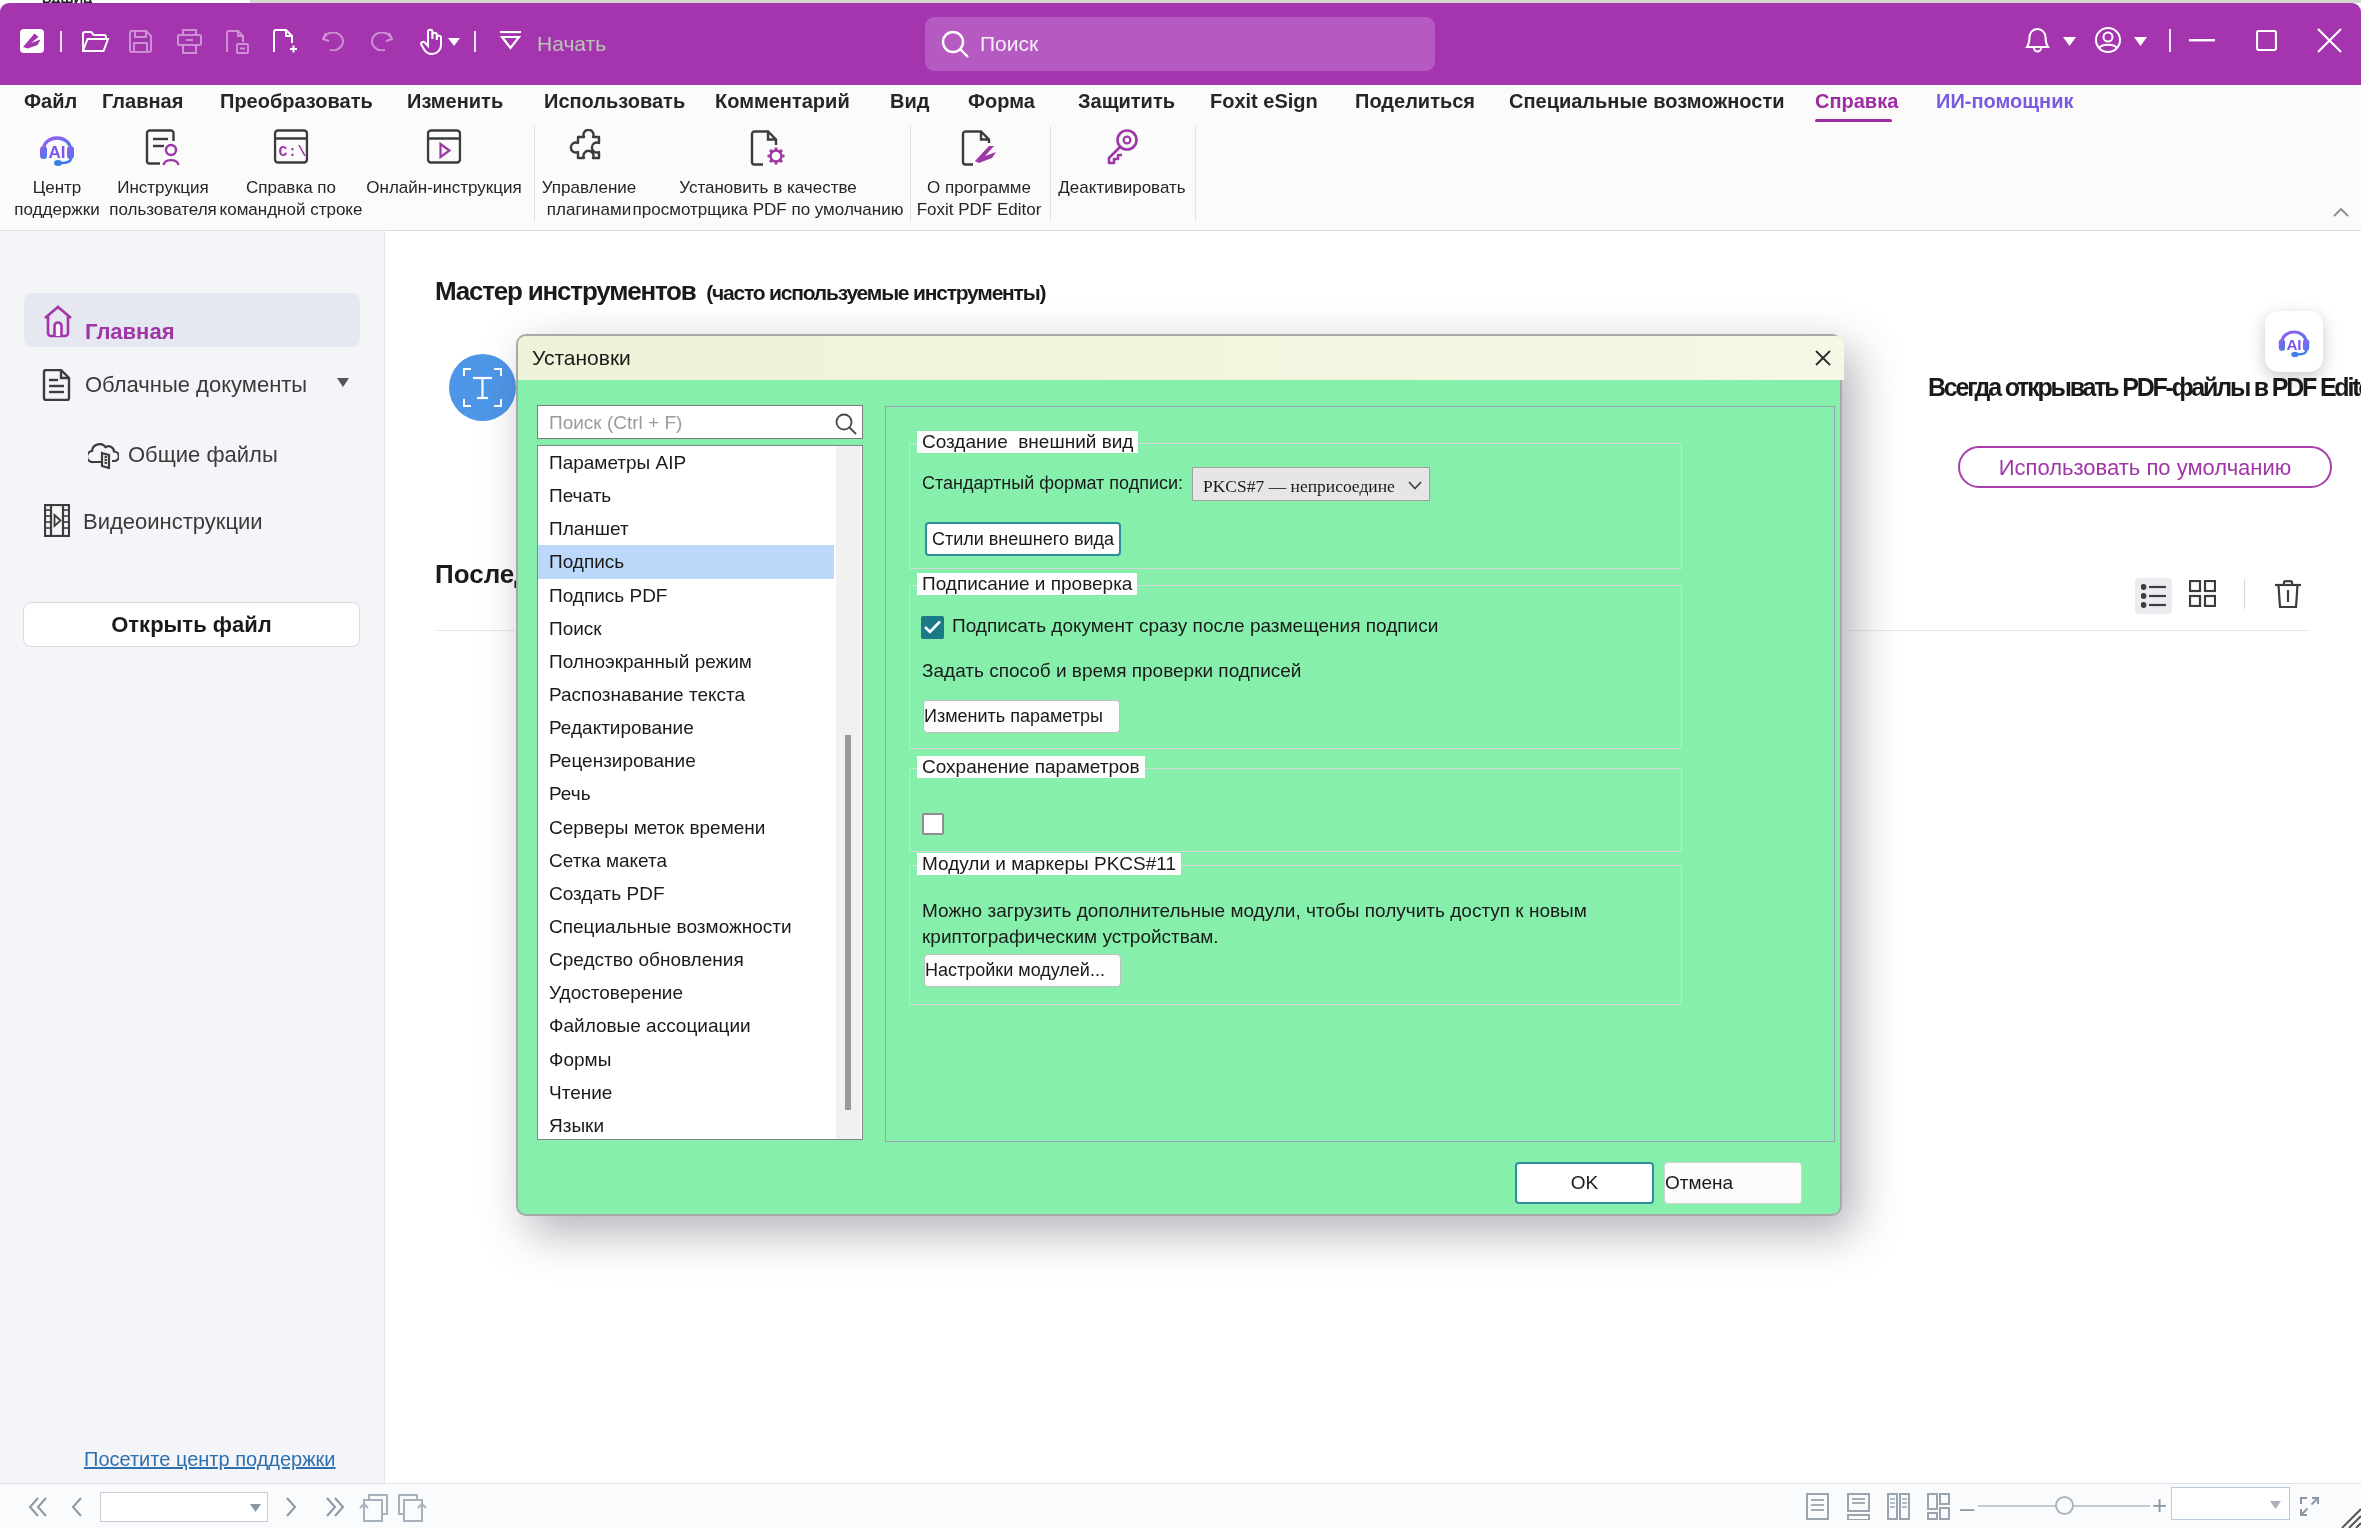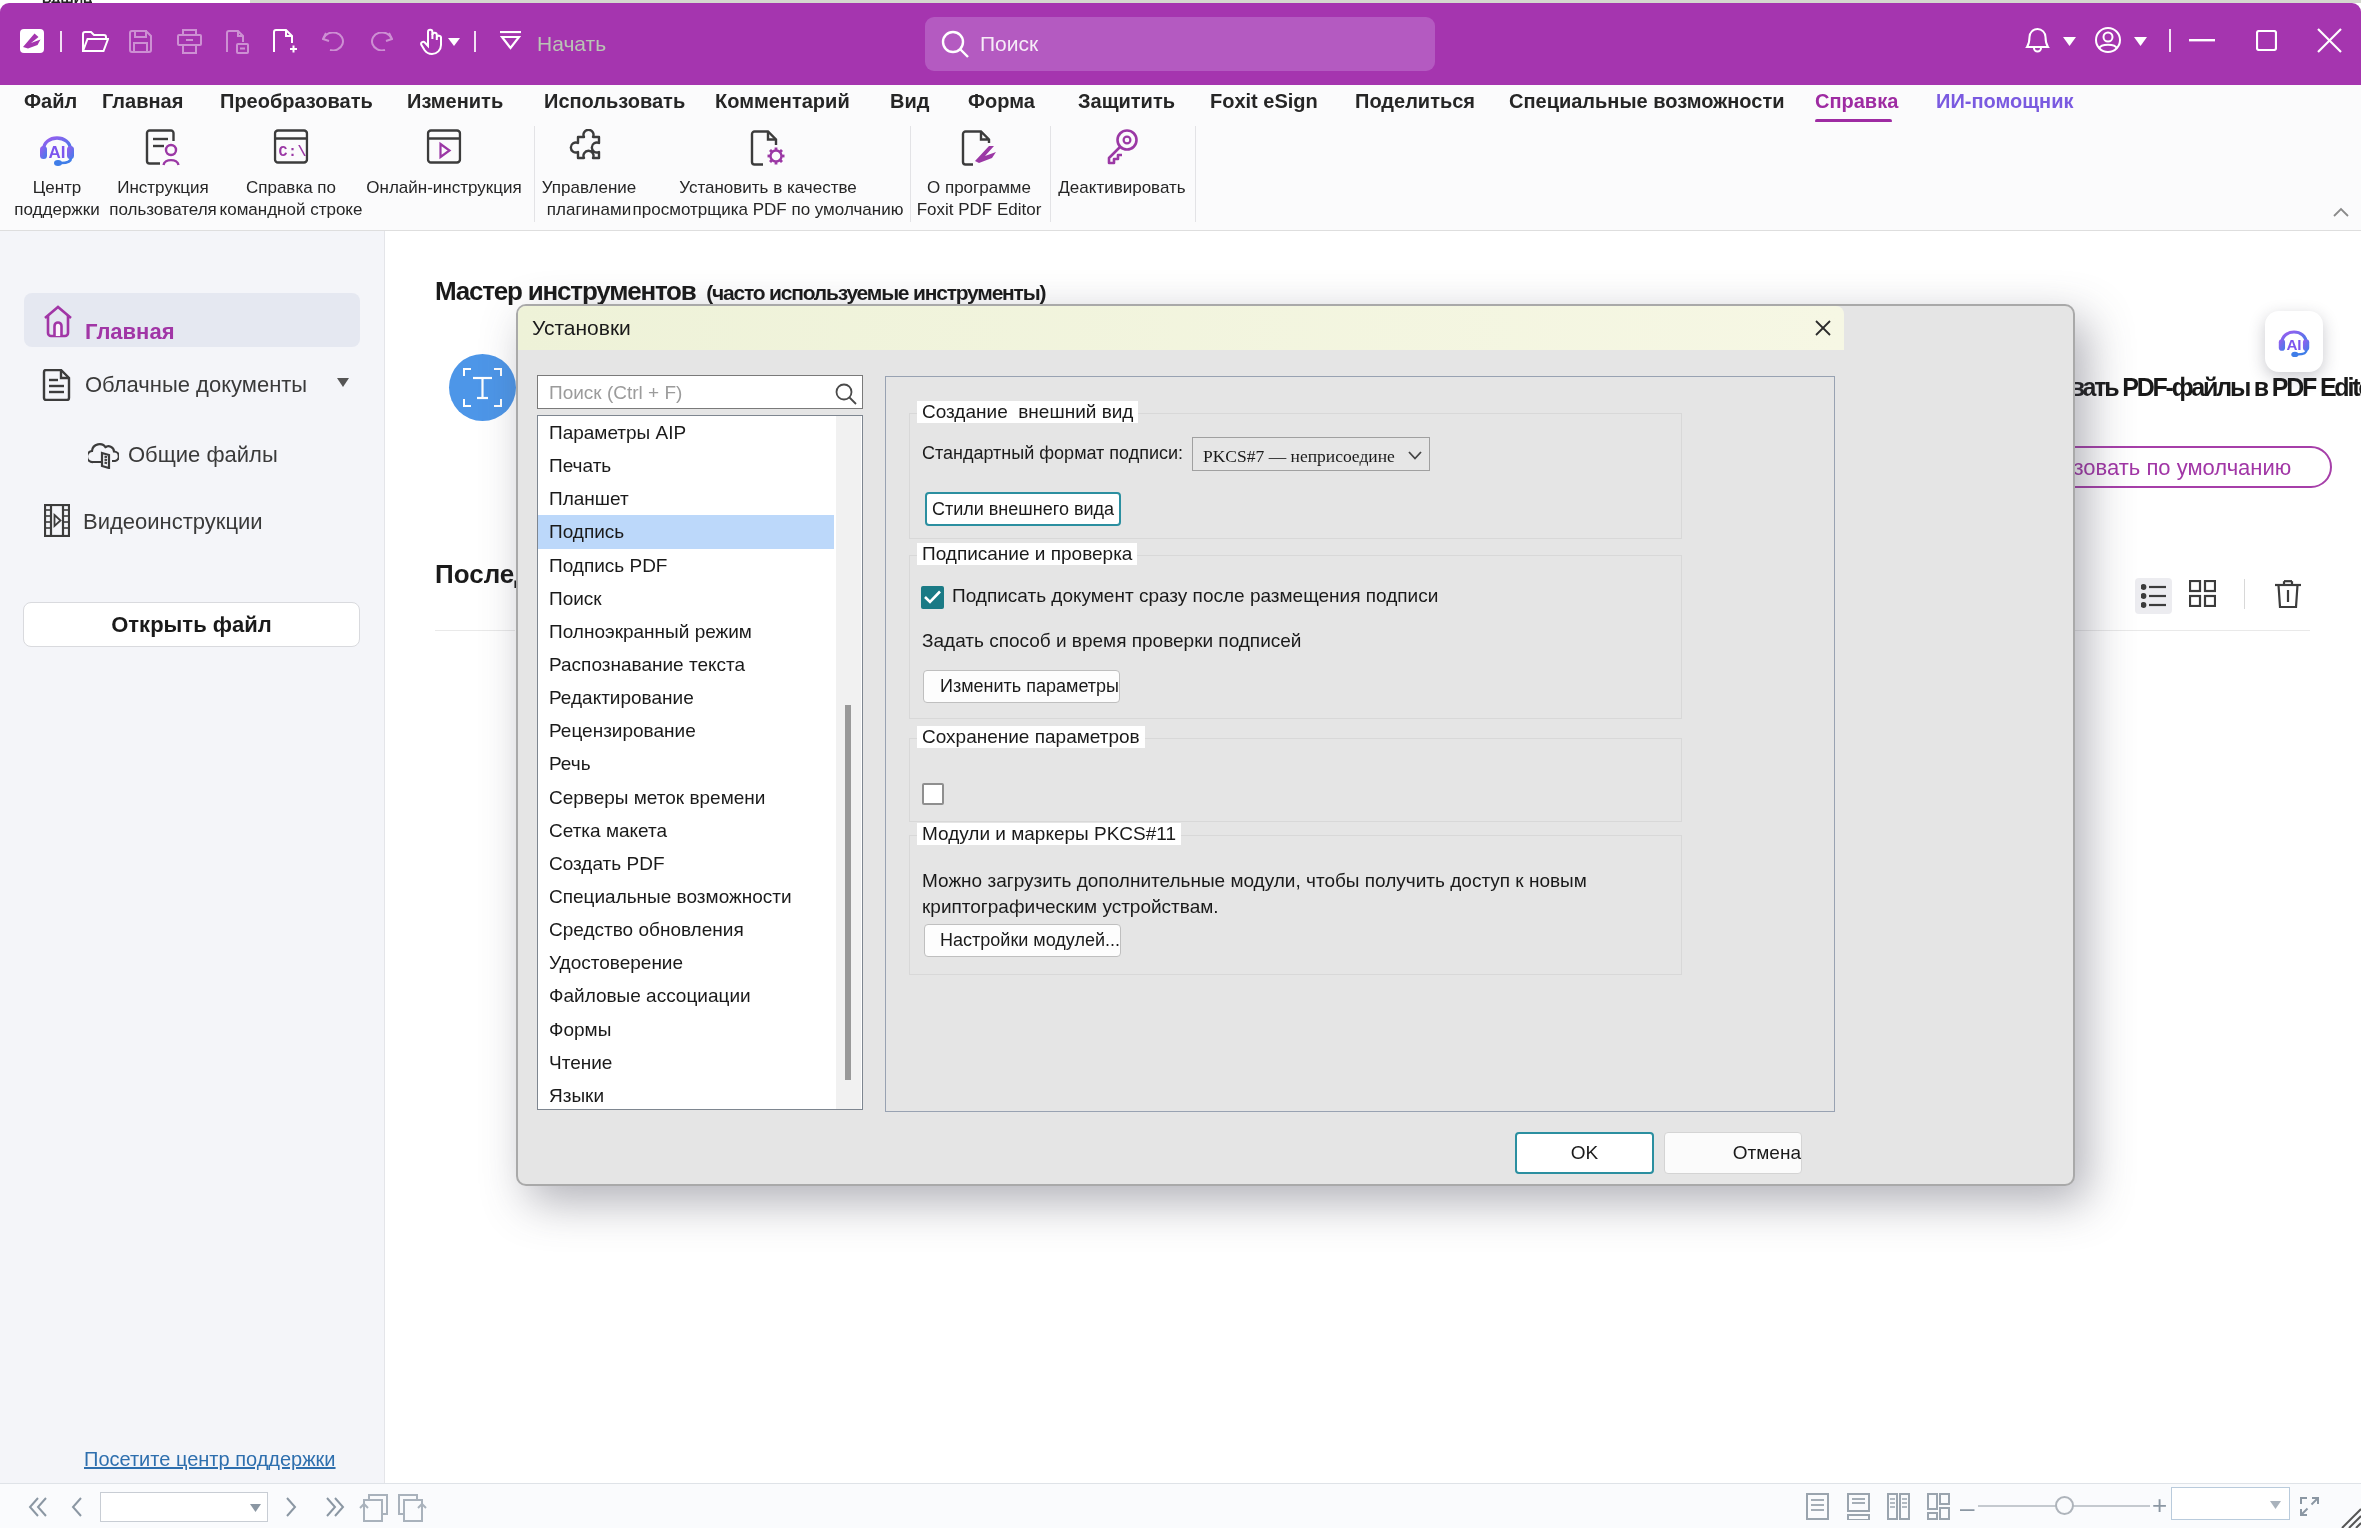--- a/index.html
+++ b/index.html
@@ -40,38 +40,38 @@
   #bluecircle { position:absolute; left:449px; top:354px; width:67px; height:67px; border-radius:50%; background:#4d96e8; }
   .hline { position:absolute; height:1px; background:#e9e9e9; }
   #pill-default { position:absolute; left:1958px; top:446px; width:374px; height:42px; border:2px solid #a63fa9; border-radius:22px; color:#a136a6; font-size:22px; text-align:center; line-height:39px; background:#fff; }
   #icon-listview { position:absolute; left:2135px; top:578px; width:37px; height:36px; background:#ececf0; border-radius:4px; }
   #aibtn { position:absolute; left:2265px; top:311px; width:58px; height:61px; background:#fff; border-radius:14px; box-shadow:0 5px 16px rgba(40,40,60,.25); }
   
   #statusbar { position:absolute; left:0; top:1483px; width:2361px; height:45px; background:#fafbfd; border-top:1px solid #dfe3e8; }
   #pagebox { position:absolute; left:100px; top:8px; width:168px; height:30px; background:#fff; border:1px solid #c8cdd4; }
   #zoombox { position:absolute; left:2171px; top:3px; width:119px; height:33px; background:#fff; border:1px solid #b9cbdc; }
   
-  #dialog { position:absolute; left:516px; top:304px; width:1559px; height:882px; background:#e5e5e5; border:2px solid #a9a9a9; border-radius:10px; box-shadow:12px 16px 46px rgba(70,70,85,.42); }
+  #dialog { position:absolute; left:516px; top:334px; width:1326px; height:882px; background:#86efac; border:2px solid #a9a9a9; border-radius:10px; box-shadow:12px 16px 46px rgba(70,70,85,.42); }
   #dlg-title { position:absolute; left:0; top:0; width:1326px; height:44px; background:linear-gradient(90deg,#eef2d8,#f6f7e4); border-radius:8px 8px 0 0; }
   #dlg-title .t { position:absolute; left:14px; top:10px; font-size:21px; color:#1a1a1a; }
   #dlg-search { position:absolute; left:19px; top:69px; width:326px; height:34px; border:1px solid #7a7a7a; background:#fff; }
   #dlg-search .ph { position:absolute; left:11px; top:6px; font-size:19px; color:#9b9b9b; }
   #dlg-list { position:absolute; left:19px; top:109px; width:326px; height:695px; border:1px solid #7e8690; background:#fff; }
   .li { height:33.15px; line-height:33.15px; padding-left:11px; font-size:19px; color:#1a1a1a; white-space:nowrap; }
   .li.sel { background:#bcd8fa; width:296px; }
   #sb-track { position:absolute; left:318px; top:110px; width:25px; height:693px; background:#f1f1f1; }
   #sb-thumb { position:absolute; left:327px; top:399px; width:6px; height:375px; background:#999; }
   #rpane { position:absolute; left:367px; top:70px; width:950px; height:736px; border:1px solid #98a2b2; }
   .group { position:absolute; left:391px; border:1px solid #d8d8d8; }
   .glabel { position:absolute; top:-13px; left:7px; background:#fff; padding:0 5px; font-size:19px; color:#1a1a1a; white-space:nowrap; }
   .dtext { position:absolute; font-size:19px; color:#1a1a1a; white-space:nowrap; }
   #combo { position:absolute; left:674px; top:131px; width:238px; height:34px; background:#e6e6e6; border:1px solid #a0a0a0; overflow:hidden; }
   #combo .ct { position:absolute; left:10px; top:8px; width:206px; overflow:hidden; font-size:17.5px; color:#1a1a1a; white-space:nowrap;font-family:Liberation Serif, serif; }
   .btn-teal { position:absolute; background:#fff; border:2px solid #2b8fa0; border-radius:4px; font-size:18px; color:#1a1a1a; text-align:center; white-space:nowrap; }
-  .btn-grey { position:absolute; background:#fdfdfd; border:1px solid #bfbfbf; border-radius:4px; font-size:18px; color:#1a1a1a; text-align:right; white-space:nowrap; }
+  .btn-grey { position:absolute; background:#fdfdfd; border:1px solid #bfbfbf; border-radius:4px; font-size:18px; color:#1a1a1a; text-align:left; white-space:nowrap; }
   .cb { position:absolute; width:23px; height:23px; border-radius:2px; }
   .cb.on { background:#1a7a85; }
   .cb.off { background:#fff; border:2px solid #8f8f8f; }
 </style>
 </head>
 <body>
 <div id="app">
   <div id="topstrip"></div>
   <div id="topstrip-w"></div>
   <div style="position:absolute;left:42px;top:-9px;width:50px;height:12px;overflow:hidden;font-size:13px;font-weight:bold;color:#222">БДШЙЦ</div>

